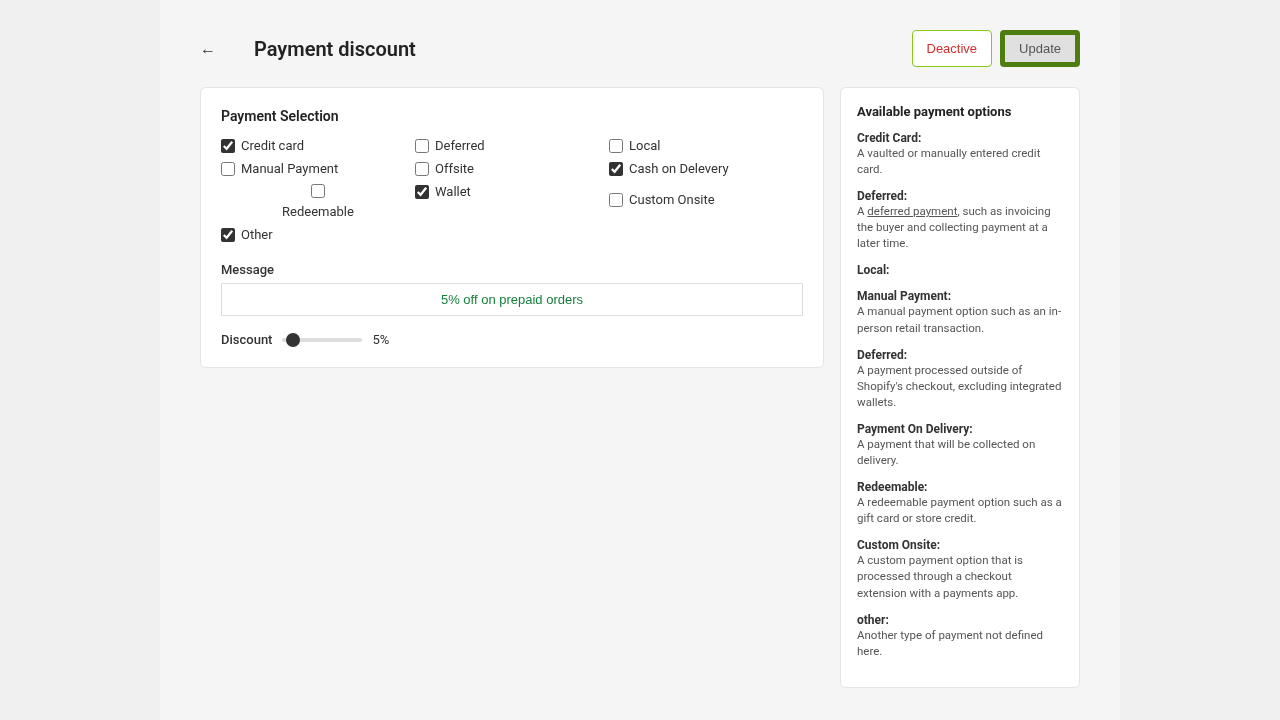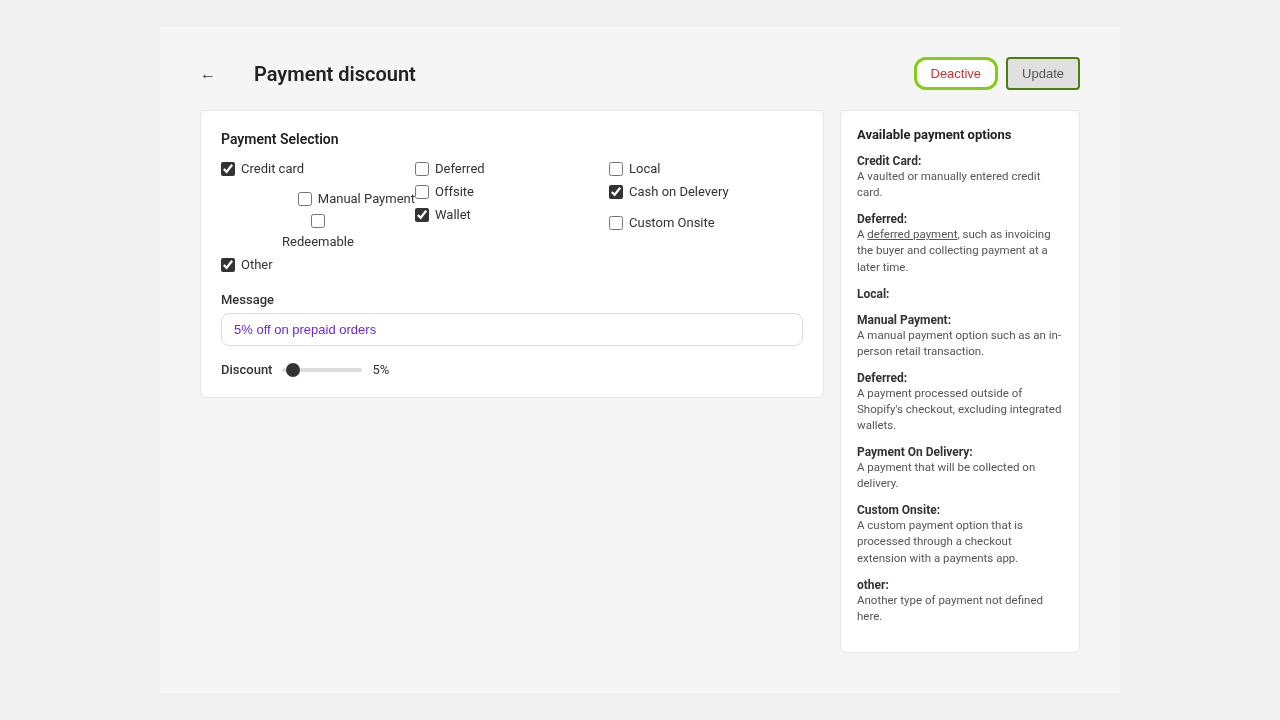--- a/index.html
+++ b/index.html
@@ -39,30 +39,30 @@
       font-weight: 600;
       color: #222;
       margin-left: 30px;
     }
     .header-actions {
       display: flex;
       gap: 8px;
     }
     .btn-deactive {
       padding: 6px 14px;
-      border: 3px solid #84cc16;
+      border: 1px solid #84cc16;
       background: white;
-      border-radius: 12px;
+      border-radius: 4px;
       cursor: pointer;
       font-size: 13px;
       color: #d32f2f;
     }
     .btn-update {
       padding: 6px 14px;
-      border: 2px solid #4d7c0f;
+      border: 5px solid #4d7c0f;
       background: #e0e0e0;
       border-radius: 4px;
       cursor: pointer;
       font-size: 13px;
       color: #555;
     }
     .content-area {
       display: flex;
       gap: 16px;
       align-items: flex-start;
@@ -112,24 +112,25 @@
     .field-label {
       font-size: 13px;
       font-weight: 500;
       color: #333;
       margin-bottom: 6px;
     }
     .message-input {
       width: 100%;
       padding: 8px 12px;
       border: 1px solid #ddd;
-      border-radius: 8px;
-      font-size: 13px;
-      color: #6d28d9;
+      border-radius: 1px;
+      font-size: 13px;
+      color: #15803d;
       outline: none;
+      text-align: center;
     }
     .discount-section {
       display: flex;
       align-items: center;
       gap: 10px;
     }
     .discount-label {
       font-size: 13px;
       font-weight: 500;
       color: #333;
@@ -203,21 +204,21 @@
     <div class="left-panel">
       <div class="section-title">Payment Selection</div>
 
       <div class="payment-grid">
 
         <div>
           <div class="checkbox-item">
             <input type="checkbox" checked="" style="">
             <span>Credit card</span>
           </div>
-          <div class="checkbox-item" style="margin-top:15px;justify-content:flex-end;">
+          <div class="checkbox-item" style="margin-top:8px;">
             <input type="checkbox" style="">
             <span>Manual Payment</span>
           </div>
           <div class="checkbox-item" style="margin-top:8px;flex-direction:column;">
             <input type="checkbox" style="">
             <span>Redeemable</span>
           </div>
           <div class="checkbox-item" style="margin-top:8px;">
             <input type="checkbox" checked="" style="">
             <span>Other</span>
@@ -292,20 +293,24 @@
       <div class="payment-option-item">
         <div class="option-name">Deferred:</div>
         <div class="option-desc">A payment processed outside of Shopify's checkout, excluding integrated wallets.</div>
       </div>
 
       <div class="payment-option-item">
         <div class="option-name">Payment On Delivery:</div>
         <div class="option-desc">A payment that will be collected on delivery.</div>
       </div>
 
+      <div class="payment-option-item">
+        <div class="option-name">Redeemable:</div>
+        <div class="option-desc">A redeemable payment option such as a gift card or store credit.</div>
+      </div>
 
 
       <div class="payment-option-item">
         <div class="option-name">Custom Onsite:</div>
         <div class="option-desc">A custom payment option that is processed through a checkout extension with a payments app.</div>
       </div>
 
       <div class="payment-option-item">
         <div class="option-name">other:</div>
         <div class="option-desc">Another type of payment not defined here.</div>

